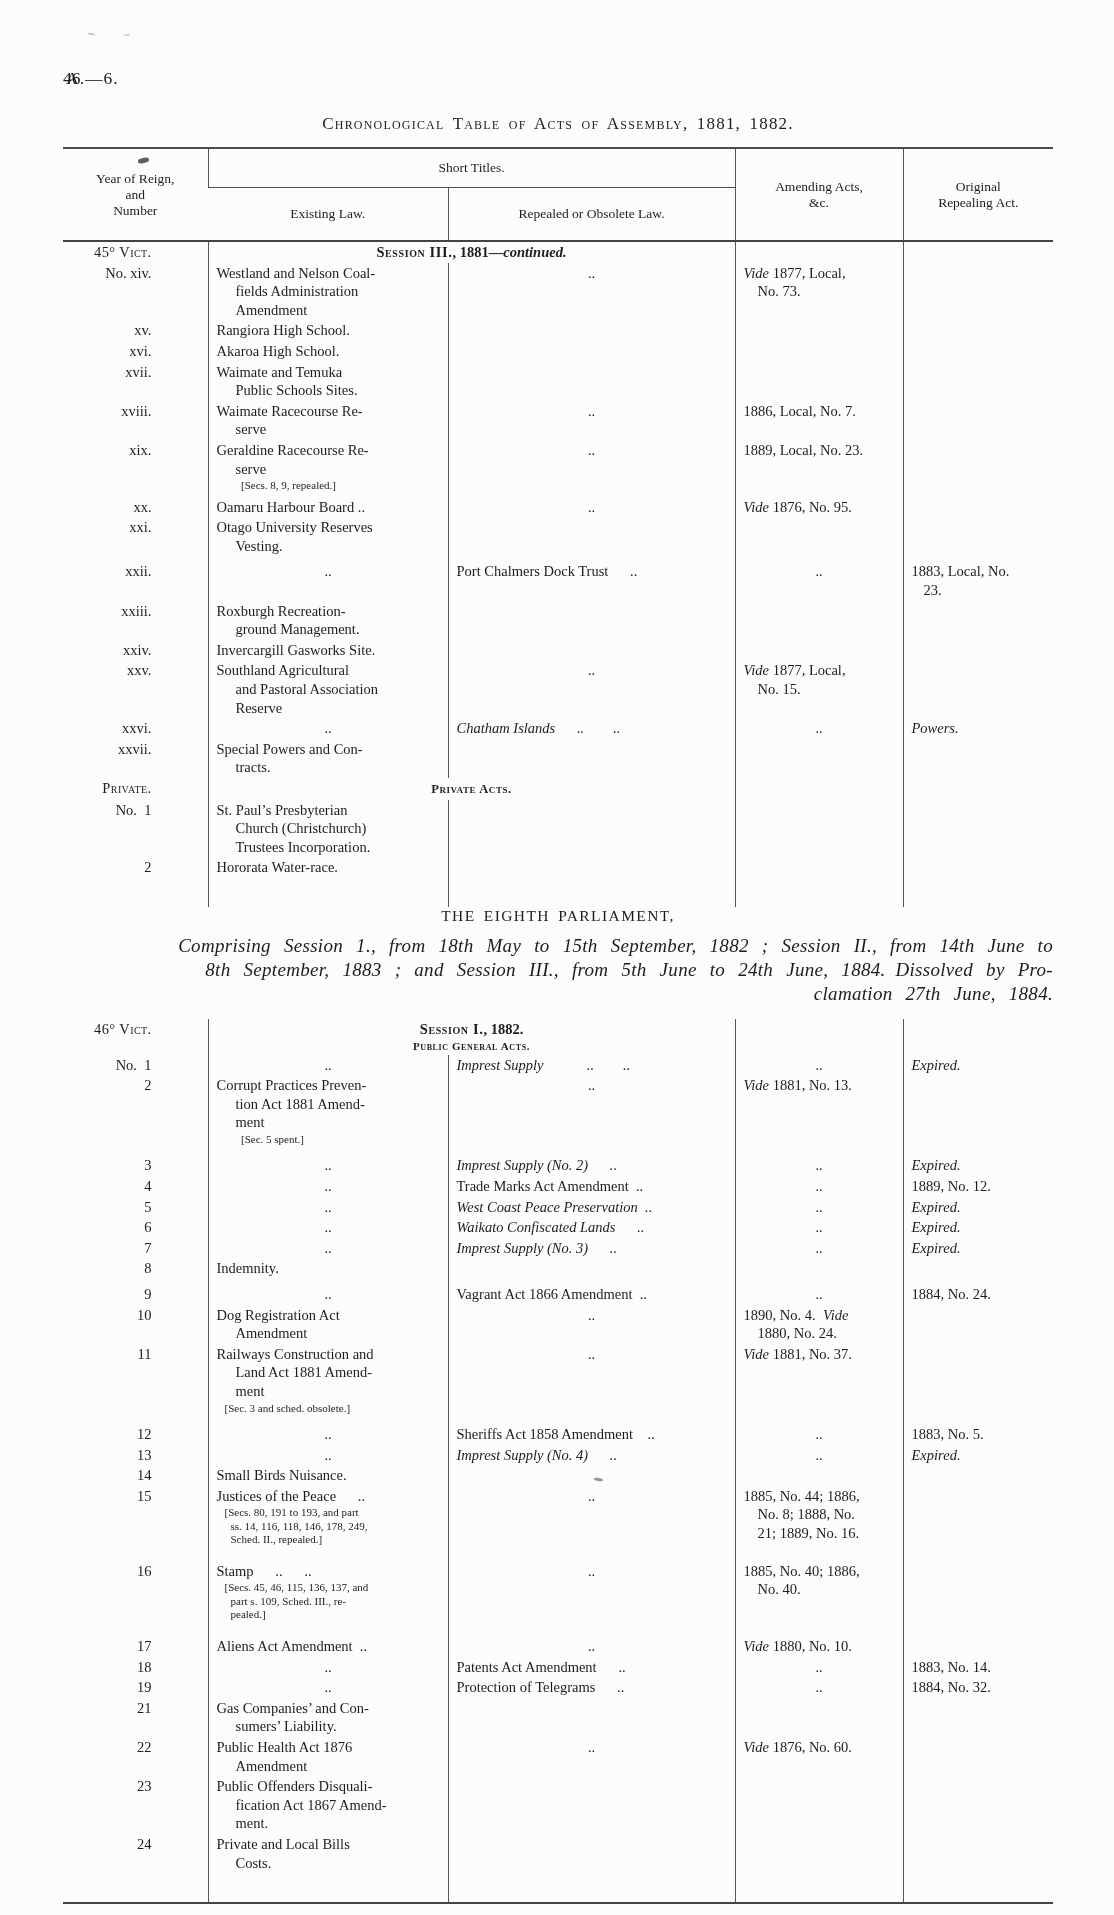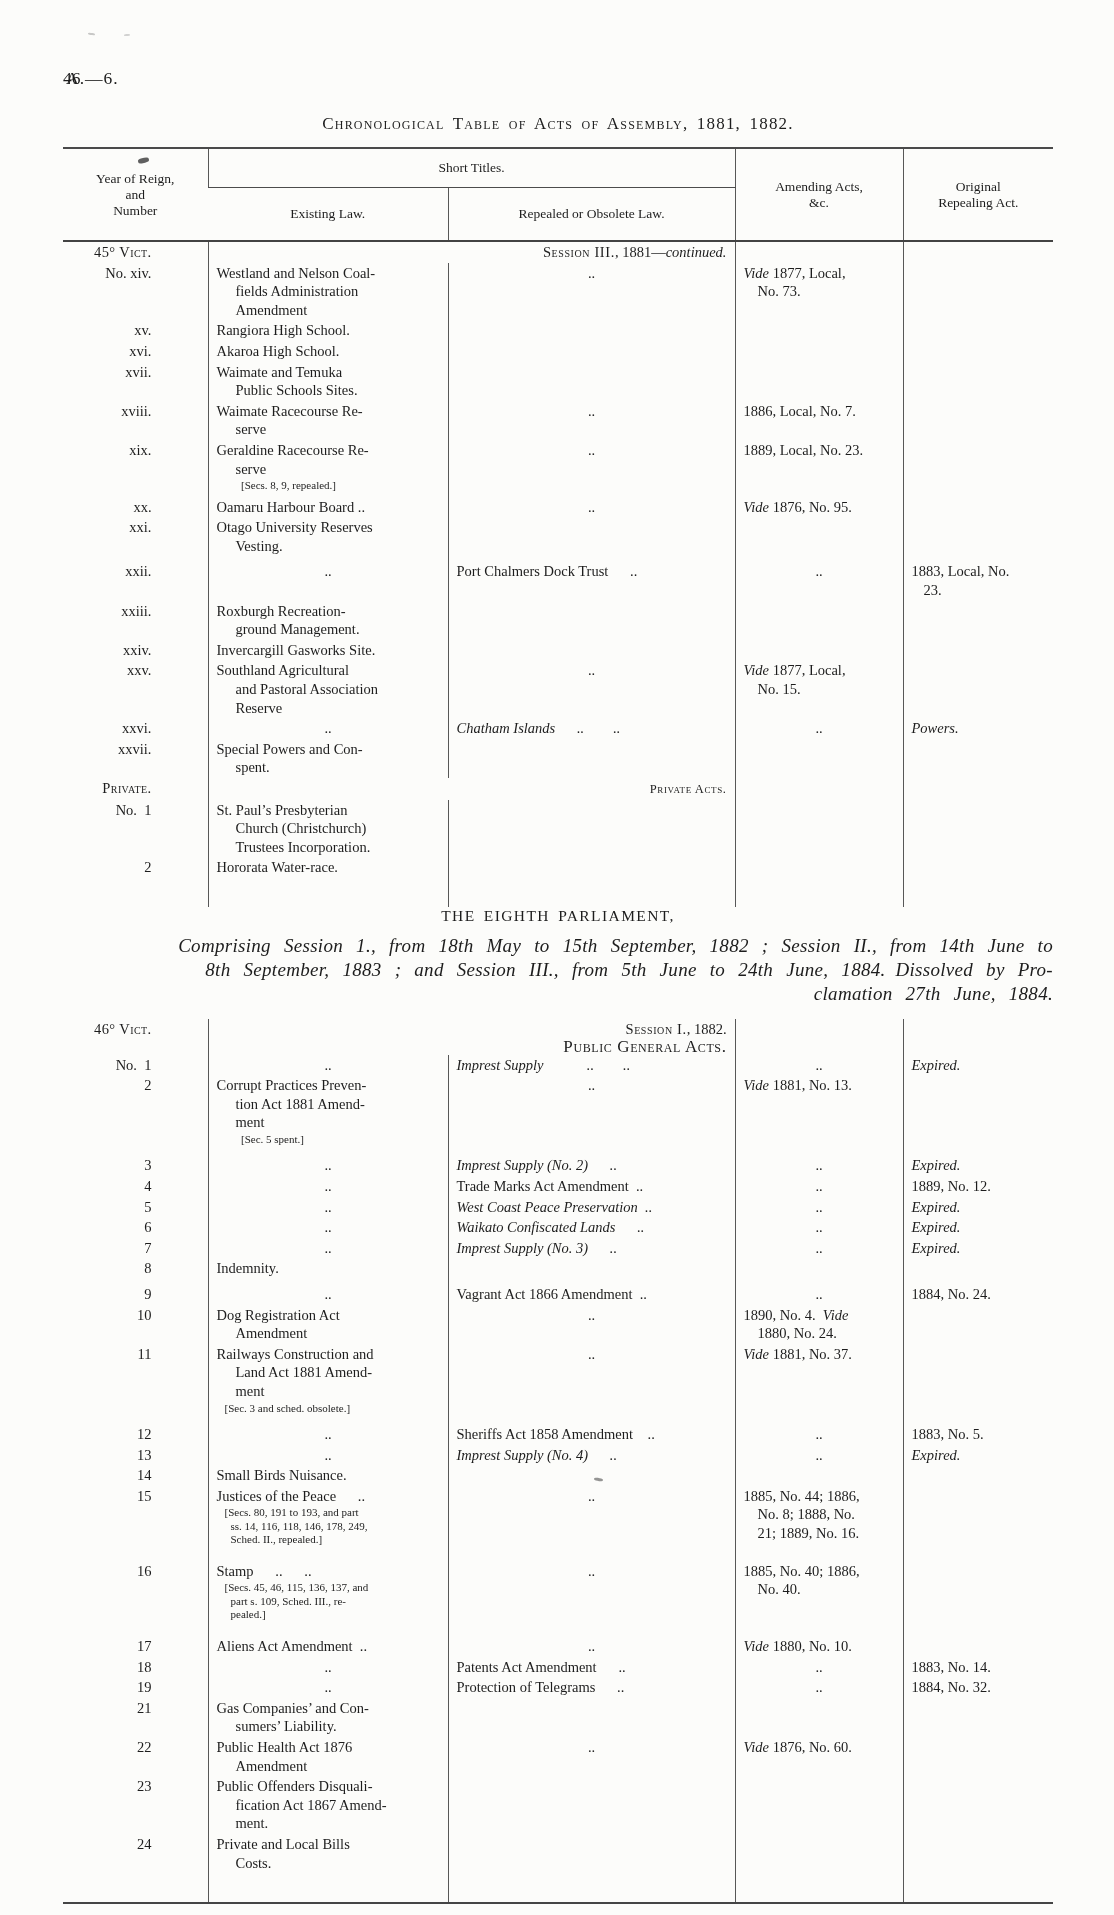--- a/index.html
+++ b/index.html
@@ -34,23 +34,23 @@
   th.h-sub{height:44px;}
   td{vertical-align:top;font-size:14.5px;line-height:18.6px;padding:1px 8px;}
   td.c-num{text-align:right;padding-right:56px;white-space:pre;}
   td.sec{font-variant:small-caps;letter-spacing:0.4px;}
   .ct{white-space:pre-wrap;}
   td.c-exist .ct{padding-left:19px;text-indent:-19px;}
   td.c-amend .ct{padding-left:14px;text-indent:-14px;}
   td.c-orig  .ct{padding-left:12px;text-indent:-12px;}
   td.ctr{text-align:center;}
   td.ctr .ct{padding-left:0;text-indent:0;}
-  td.c-span{text-align:right;}
+  td.c-span{text-align:center;font-weight:bold;}
   .sc{font-variant:small-caps;letter-spacing:0.6px;}
-  .subhead{font-variant:small-caps;font-size:17px;line-height:15px;letter-spacing:0.6px;}
+  .subhead{font-variant:small-caps;font-size:11px;line-height:15px;letter-spacing:0.6px;}
   .hd-small{font-variant:small-caps;font-size:12.5px;letter-spacing:0.6px;}
   .note{font-size:11px;line-height:13.5px;white-space:pre-wrap;padding-left:14px;text-indent:-6px;margin-top:1px;margin-bottom:3px;}
   tr.gap-s td{padding-top:6px;}
   tr.gap-m td{padding-top:11px;}
   tr.last td{padding-bottom:30px;}
   #table2{border-bottom:2px solid #454545;}
   
   .parl-head{text-align:center;font-size:15.5px;letter-spacing:1.4px;word-spacing:3px;}
   .parl-text{
     font-style:italic;font-size:19px;line-height:24px;margin-top:9px;margin-bottom:13px;
@@ -266,21 +266,21 @@
             <div class="ct">..</div>
           </td>
           <td class="c-orig">
             <div class="ct"><i>Powers.</i></div>
           </td>
         </tr>
         <tr>
           <td class="c-num"><div class="ct">xxvii.</div></td>
           <td class="c-exist">
             <div class="ct">Special Powers and Con-
-spent.</div>
+tracts.</div>
           </td>
           <td class="c-rep"></td>
           <td class="c-amend"></td>
           <td class="c-orig"></td>
         </tr>
         <tr>
           <td class="c-num sec"><div class="ct">Private.</div></td>
           <td colspan="2" class="c-span"><span class="hd-small">Private Acts.</span></td>
           <td class="c-amend"></td>
           <td class="c-orig"></td>

